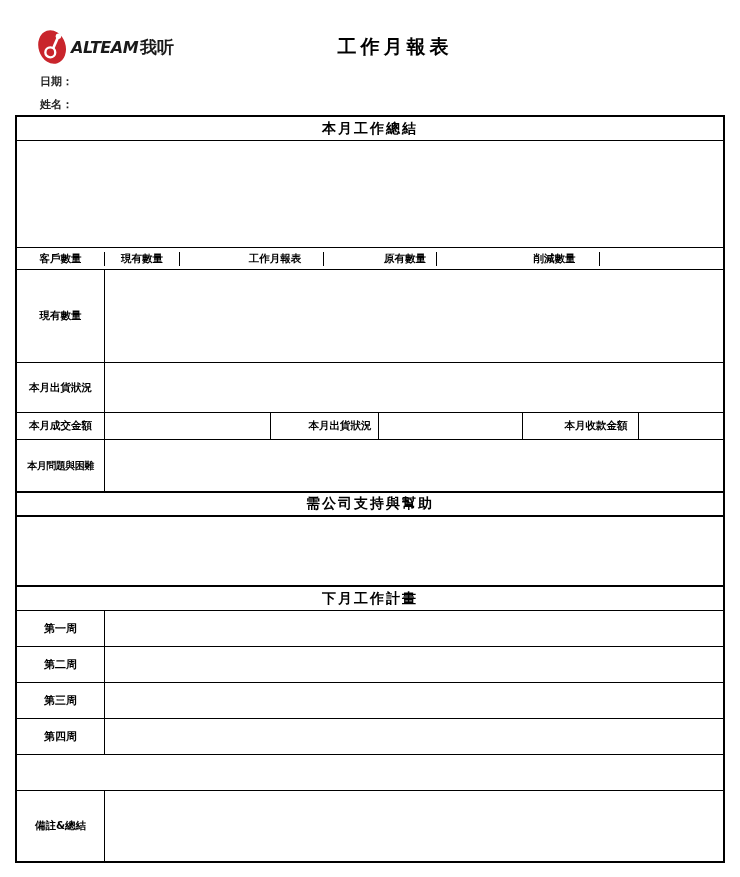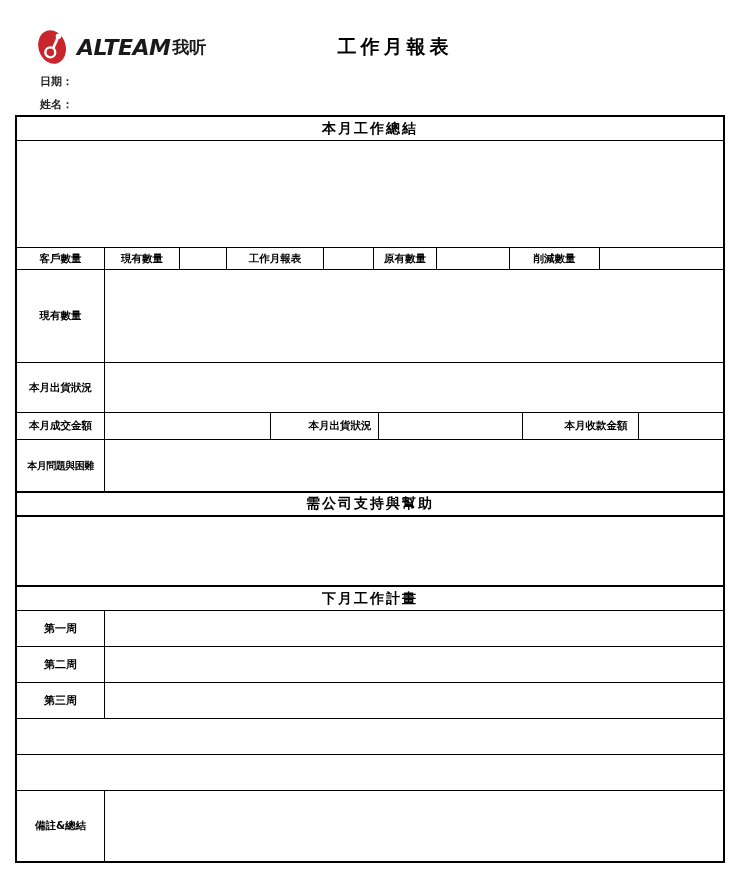--- a/index.html
+++ b/index.html
@@ -4,21 +4,21 @@
 <style>
   * { margin:0; padding:0; box-sizing:border-box; }
   html,body { background:#ffffff; }
   .page {
     position:relative; width:740px; height:877px; background:#fff;
     font-family:"DejaVu Sans", sans-serif; color:#000;
   }
   
   .logo { position:absolute; left:35px; top:28px; display:flex; align-items:center; }
   .logo svg { width:36px; height:38px; display:block; }
-  .brand { font-size:22px; font-weight:bold; font-style:italic; letter-spacing:-0.5px; margin-left:6px; color:#1a1a1a; }
+  .brand { font-size:16px; font-weight:bold; font-style:italic; letter-spacing:-0.5px; margin-left:0; color:#1a1a1a; }
   .brand-suffix { font-size:17px; font-weight:bold; margin-left:2px; color:#1a1a1a; }
   .title {
     position:absolute; left:0; right:0; top:34px; text-align:center;
     font-size:19px; font-weight:bold; letter-spacing:4px; transform:translateX(25px);
   }
   .meta { position:absolute; left:40px; font-size:11px; font-weight:bold; color:#222; }
   .meta.date { top:74px; }
   .meta.name { top:97px; }
 
   
@@ -35,21 +35,21 @@
   }
   .cell { display:flex; align-items:center; justify-content:center; border-right:1px solid #000; }
   .cell:last-child { border-right:none; }
   .lab { font-weight:bold; font-size:10.5px; }
   .flex1 { flex:1; }
   .w88{width:88px;} .w75{width:75px;} .w47{width:47px;} .w97{width:97px;}
   .w50{width:50px;} .w63{width:63px;} .w73{width:73px;} .w90{width:90px;}
   .w135{width:135px;} .w77{width:77px;} .w113{width:113px;} .w85{width:85px;}
 
   .h-summary  { height:107px; }
-  .h-qty      { height:22px; }
+  .h-qty      { height:22px;align-items:center; }
   .h-custlist { height:93px; }
   .h-ship     { height:50px; }
   .h-amount   { height:27px;gap:31px; }
   .h-problem  { height:53px; }
   .h-support  { height:70px; }
   .h-week     { height:36px; }
   .h-notes    { height:70px; }
 
   .lab-sm { font-size:10px; letter-spacing:-0.5px; white-space:nowrap; }
   .lab-week { font-size:11px; }
@@ -131,20 +131,21 @@
     </div>
     <div class="row h-week">
       <div class="cell lab lab-week w88">第二周</div>
       <div class="cell flex1"></div>
     </div>
     <div class="row h-week">
       <div class="cell lab lab-week w88">第三周</div>
       <div class="cell flex1"></div>
     </div>
     <div class="row h-week">
+      <div class="cell lab lab-week w88">第四周</div>
       <div class="cell flex1"></div>
     </div>
     <div class="row h-week">
       <div class="cell flex1"></div>
     </div>
 
     <div class="row h-notes">
       <div class="cell lab w88">備註&amp;總結</div>
       <div class="cell flex1"></div>
     </div>

